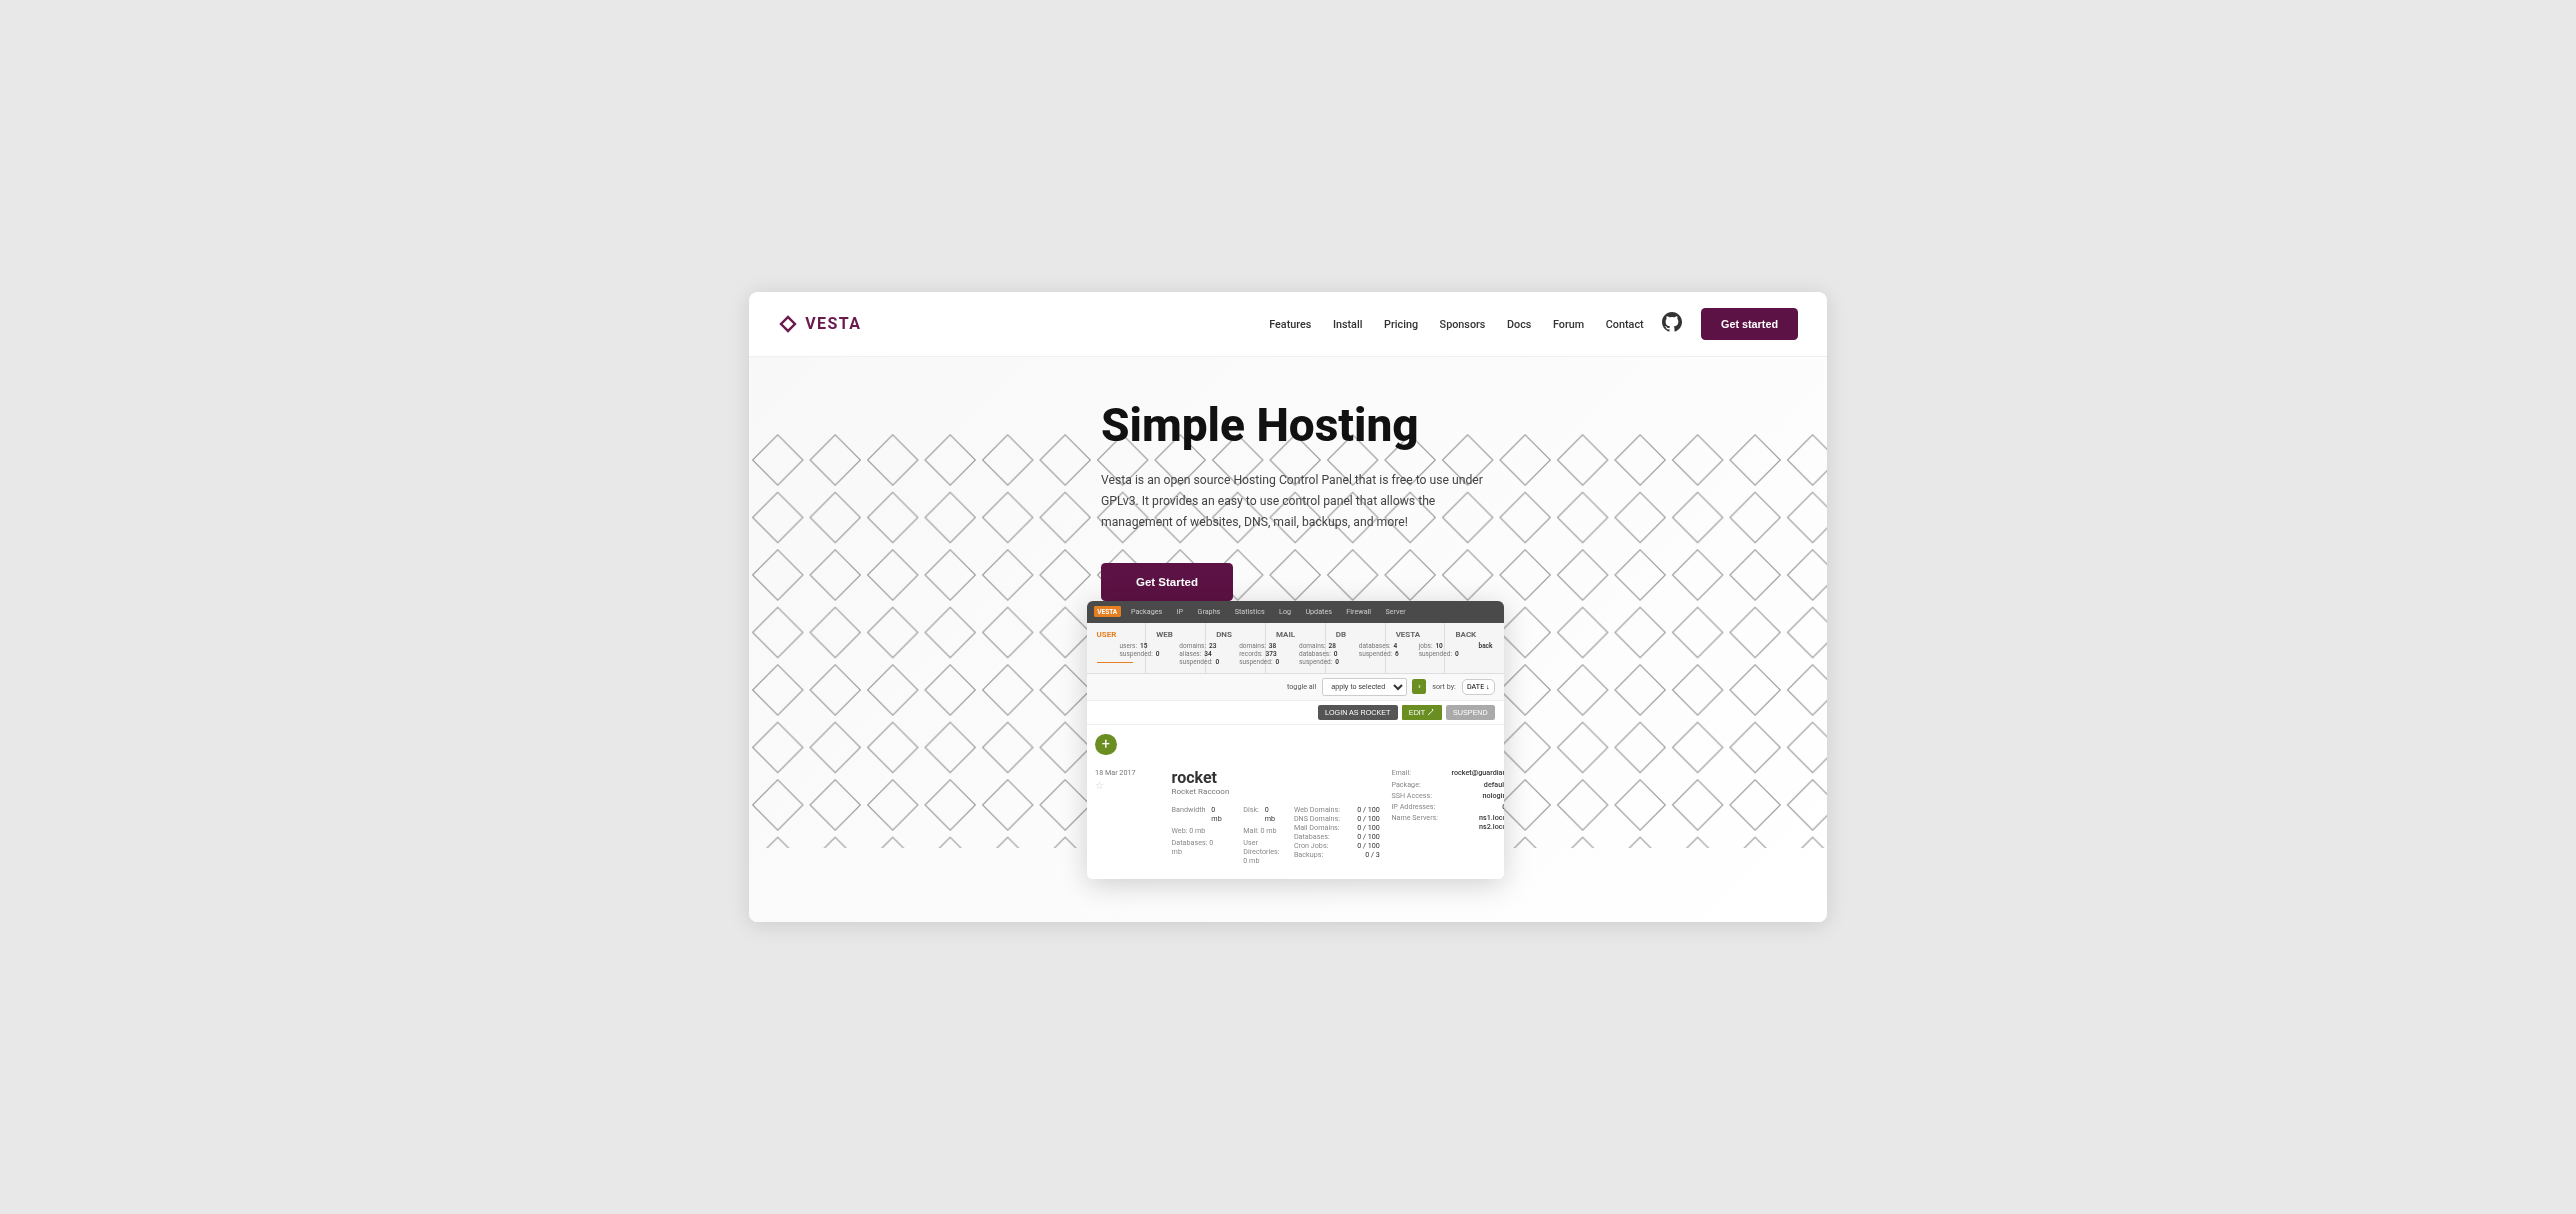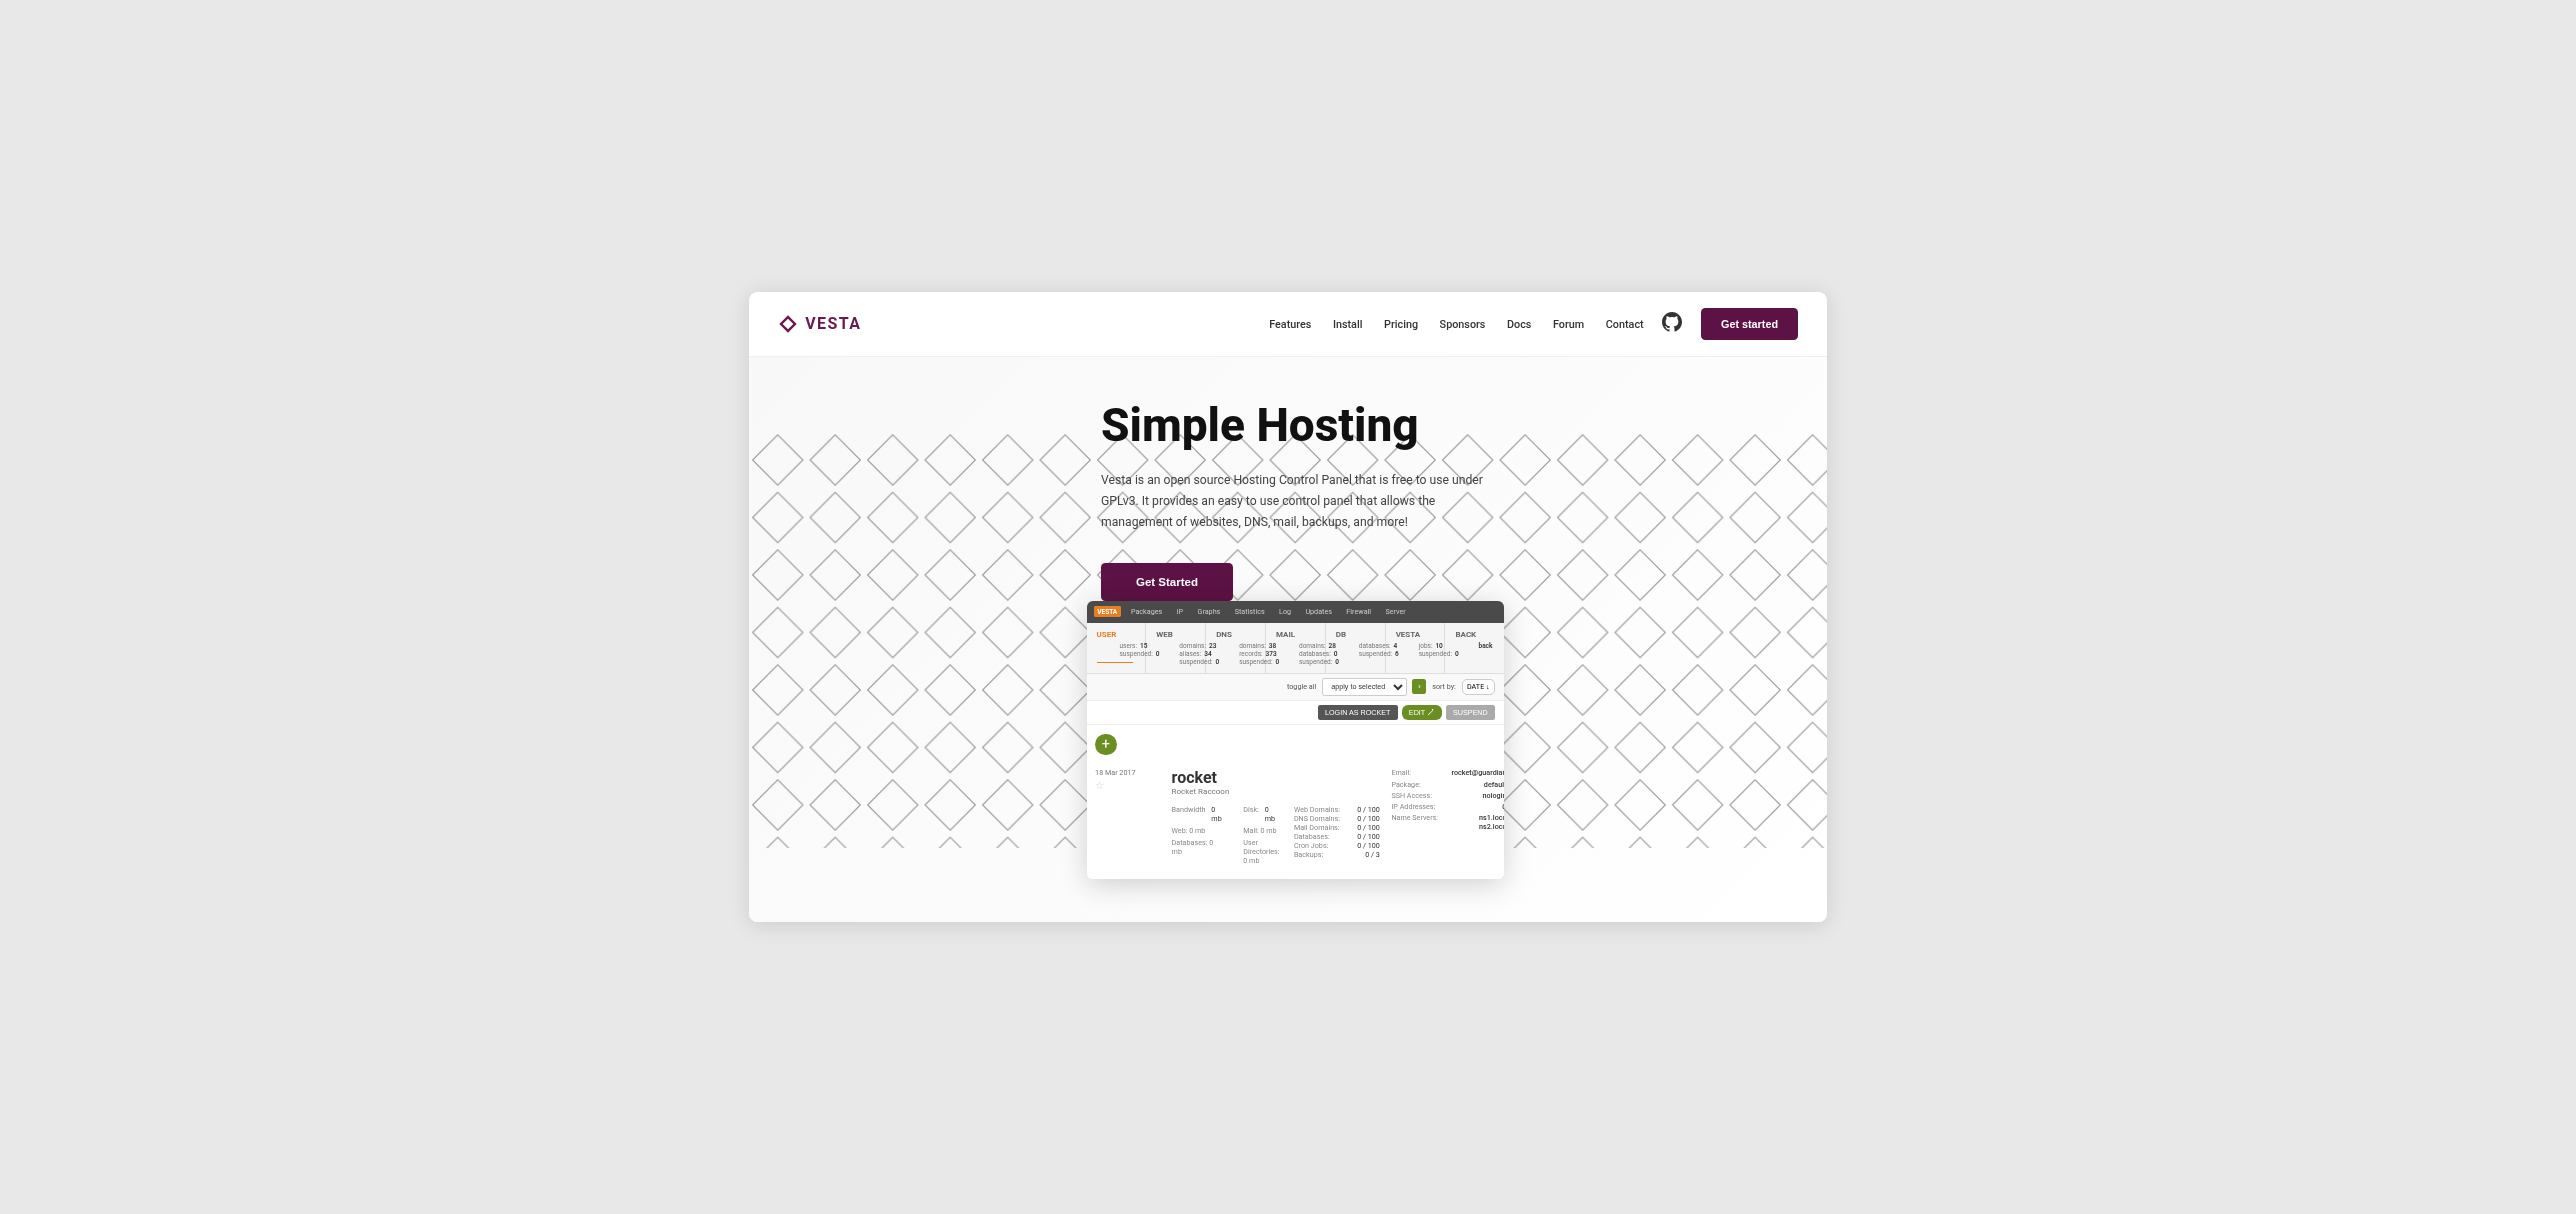--- a/index.html
+++ b/index.html
@@ -267,21 +267,21 @@
       font-size: 7.2px;
       border-radius: 2.2px;
       cursor: pointer;
     }
     .panel-edit-btn {
       background: #6b8e23;
       color: #fff;
       border: none;
       padding: 2.9px 7.2px;
       font-size: 7.2px;
-      border-radius: 6px;
+      border-radius: 1px;
       cursor: pointer;
       display: flex;
       align-items: center;
       gap: 2.2px;
     }
     .panel-suspend-btn {
       background: #aaa;
       color: #fff;
       border: none;
       padding: 2.9px 7.2px;

